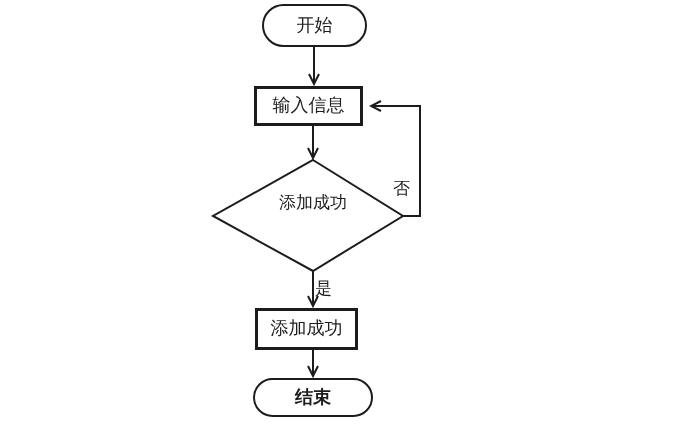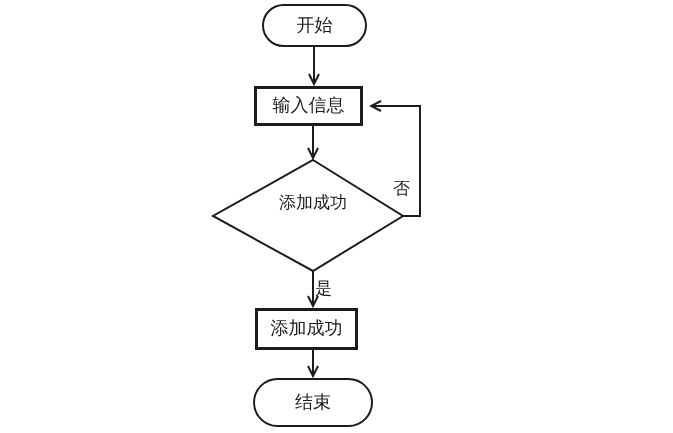--- a/index.html
+++ b/index.html
@@ -42,21 +42,21 @@
     font-size: 18px;
     line-height: 1.2;
     text-align: center;
     white-space: nowrap;
   }
   .terminator { border: 2.5px solid var(--line, #1c1c1c); }
   .process    { border: 3px solid var(--line, #1c1c1c); }
   #node-start   { left: 262px; top: 4px;   width: 105px; height: 43px; border-radius: 22px; }
   #node-input   { left: 254px; top: 86px;  width: 109px; height: 40px; }
   #node-success { left: 255px; top: 308px; width: 103px; height: 42px; }
-  #node-end     { left: 253px; top: 378px; width: 120px; height: 49px; border-radius: 25px; }
+  #node-end     { left: 253px; top: 378px; width: 120px; height: 39px; border-radius: 25px; font-weight: bold; }
   .decision-text {
     position: absolute;
     left: 253px; top: 190px;
     width: 120px;
     text-align: center;
     font-size: 17px;
     line-height: 25px;
   }
   .edge-label {
     position: absolute;

